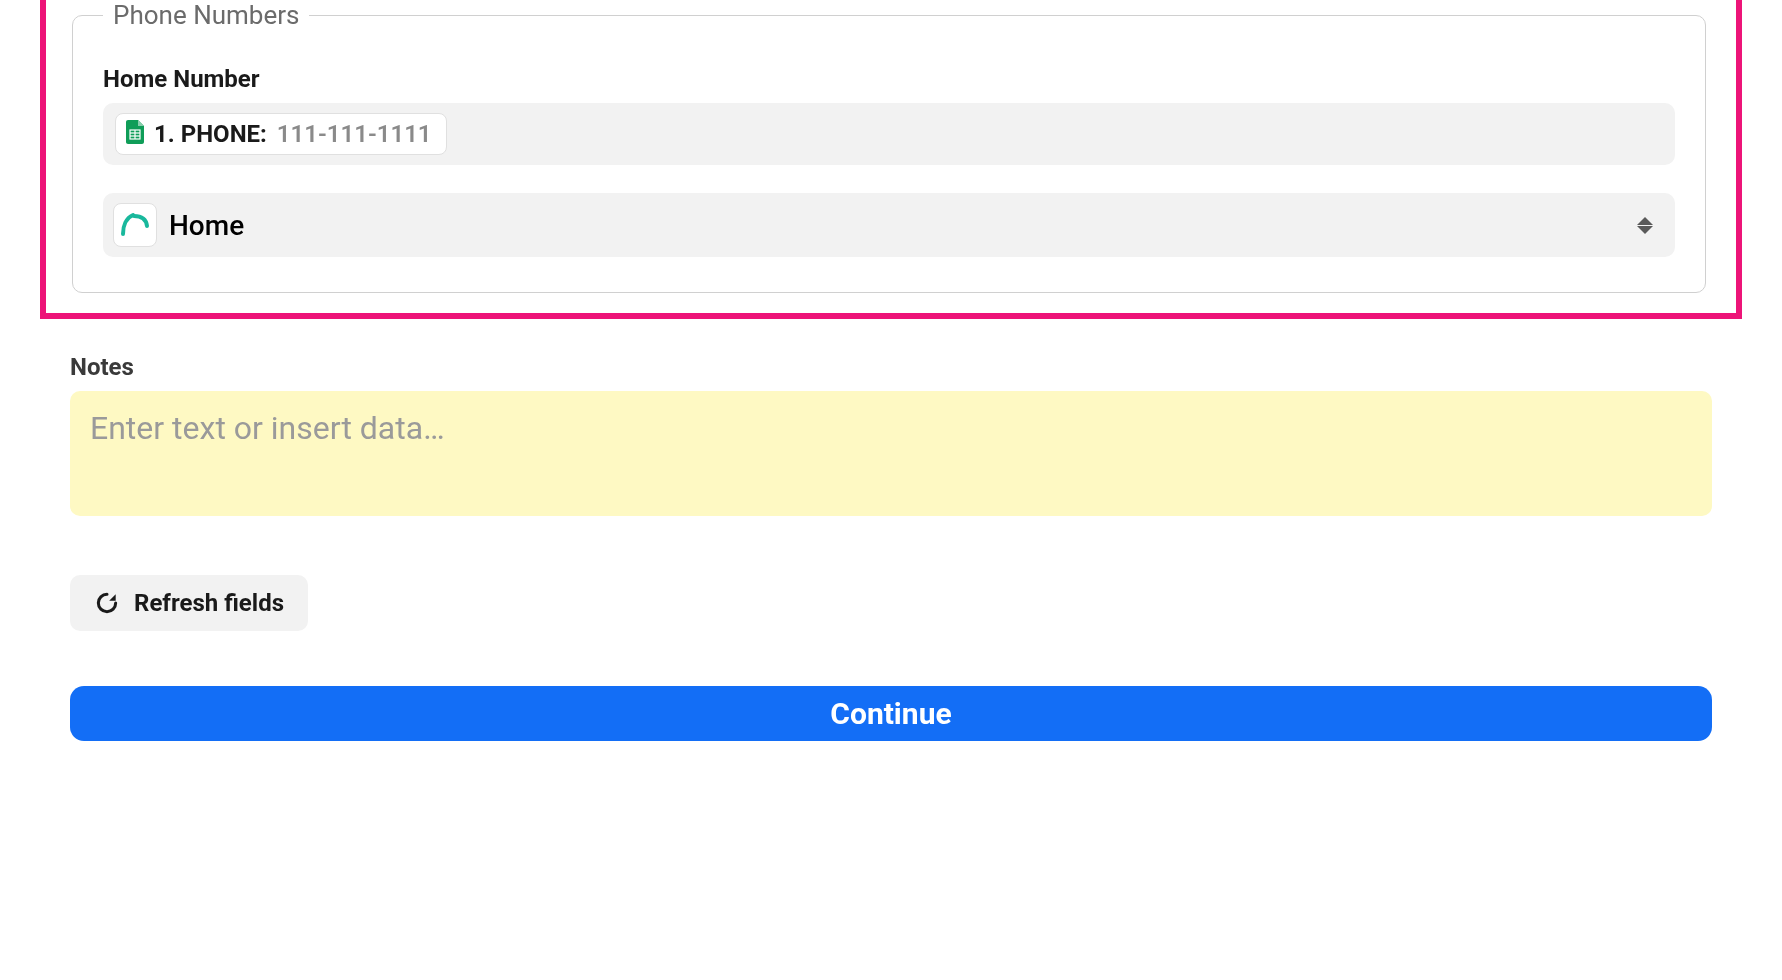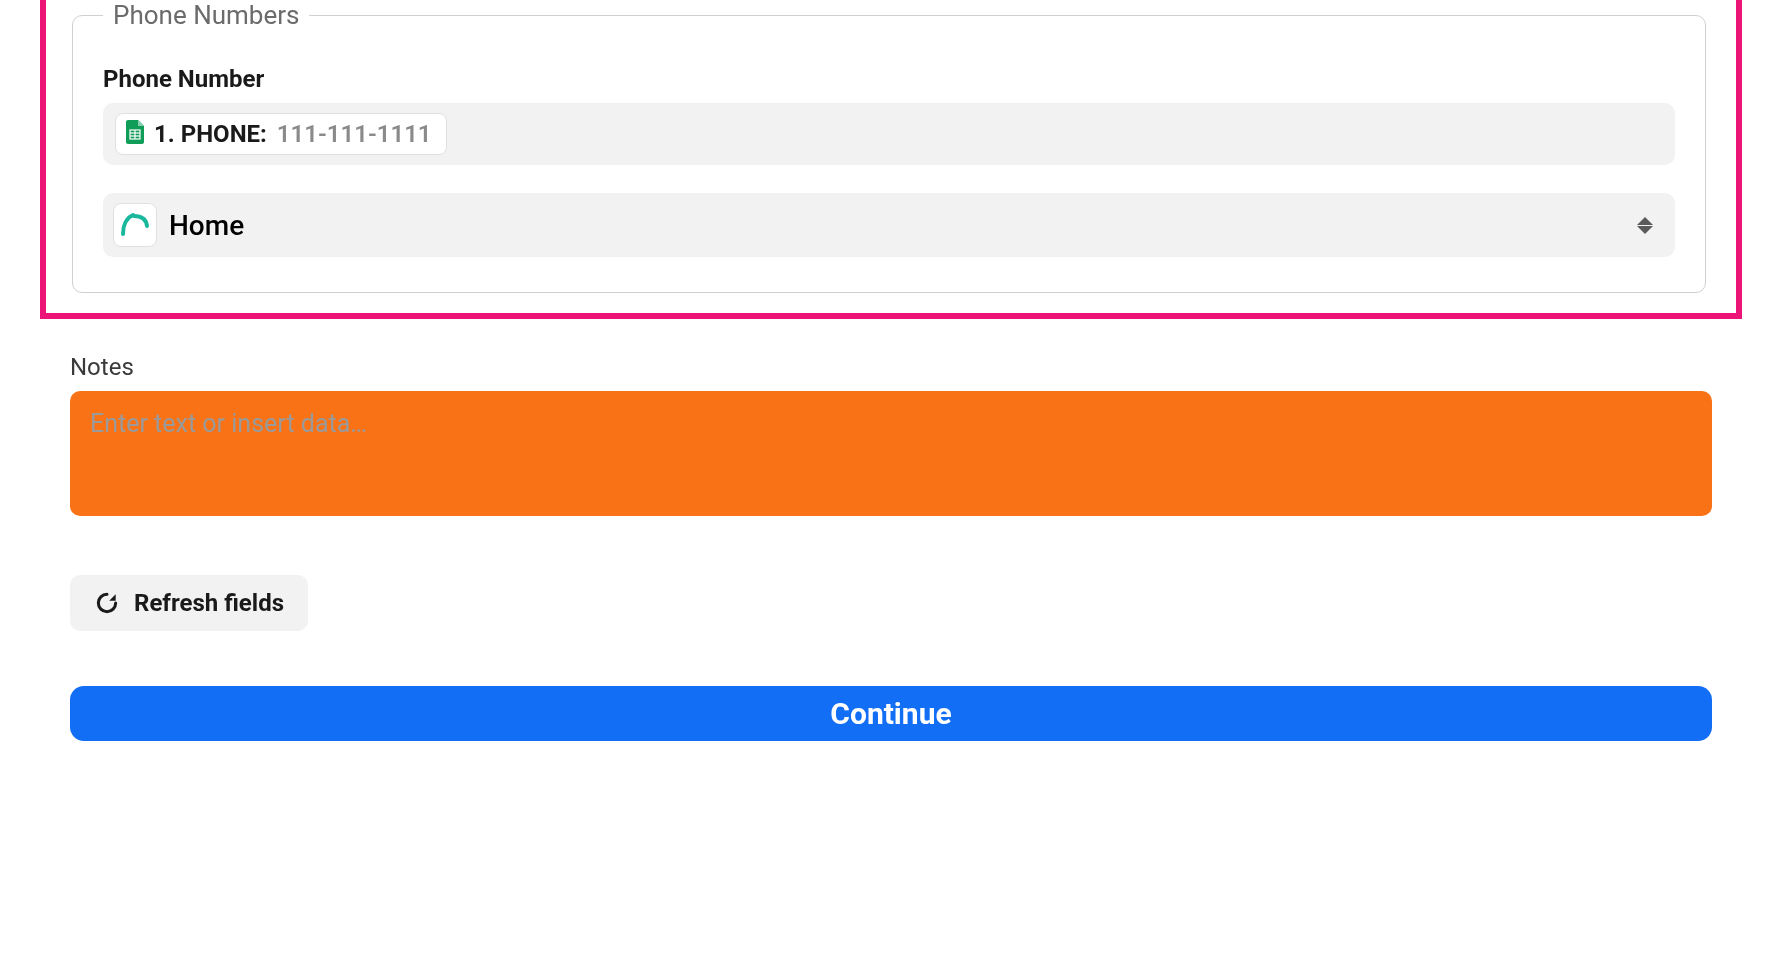--- a/index.html
+++ b/index.html
@@ -130,33 +130,33 @@
       border-bottom: 8px solid #5a5a5a;
     }
     .sort-icon .tri.down {
       border-top: 8px solid #5a5a5a;
     }
     .outside-section {
       padding: 0 30px;
     }
     .notes-label {
       font-size: 24px;
-      font-weight: 400;
+      font-weight: 700;
       color: #3a3a3a;
       margin-bottom: 10px;
       display: block;
     }
     .notes-input {
-      background: #f97316;
+      background: #fef9c3;
       border-radius: 10px;
       padding: 18px 20px;
       min-height: 125px;
       width: 100%;
       border: none;
-      font-size: 25px;
+      font-size: 32px;
       color: #1a1a1a;
       font-family: inherit;
       resize: none;
       outline: none;
     }
     .notes-input::placeholder {
       color: #9a9a9a;
     }
     .refresh-btn {
       margin-top: 55px;
@@ -193,21 +193,21 @@
 </head>
 <body>
 
 <div class="container">
 
   <div class="highlight-box">
     <fieldset class="phone-numbers">
       <legend>Phone Numbers</legend>
 
       <div class="field-group">
-        <label class="field-label">Phone Number</label>
+        <label class="field-label">Home Number</label>
         <div class="input-box">
           <span class="pill">
             <span class="sheets-icon">
               <svg width="18" height="24" viewBox="0 0 18 24">
                 <path d="M2 0 L12 0 L18 6 L18 22 C18 23.1 17.1 24 16 24 L2 24 C0.9 24 0 23.1 0 22 L0 2 C0 0.9 0.9 0 2 0 Z" fill="#0f9d58"></path>
                 <path d="M12 0 L18 6 L12 6 Z" fill="#87ceac"></path>
                 <rect x="4" y="10" width="10" height="9" fill="none" stroke="#ffffff" stroke-width="1.2"></rect>
                 <line x1="4" y1="13" x2="14" y2="13" stroke="#ffffff" stroke-width="1.2"></line>
                 <line x1="4" y1="16" x2="14" y2="16" stroke="#ffffff" stroke-width="1.2"></line>
                 <line x1="9" y1="10" x2="9" y2="19" stroke="#ffffff" stroke-width="1.2"></line>

